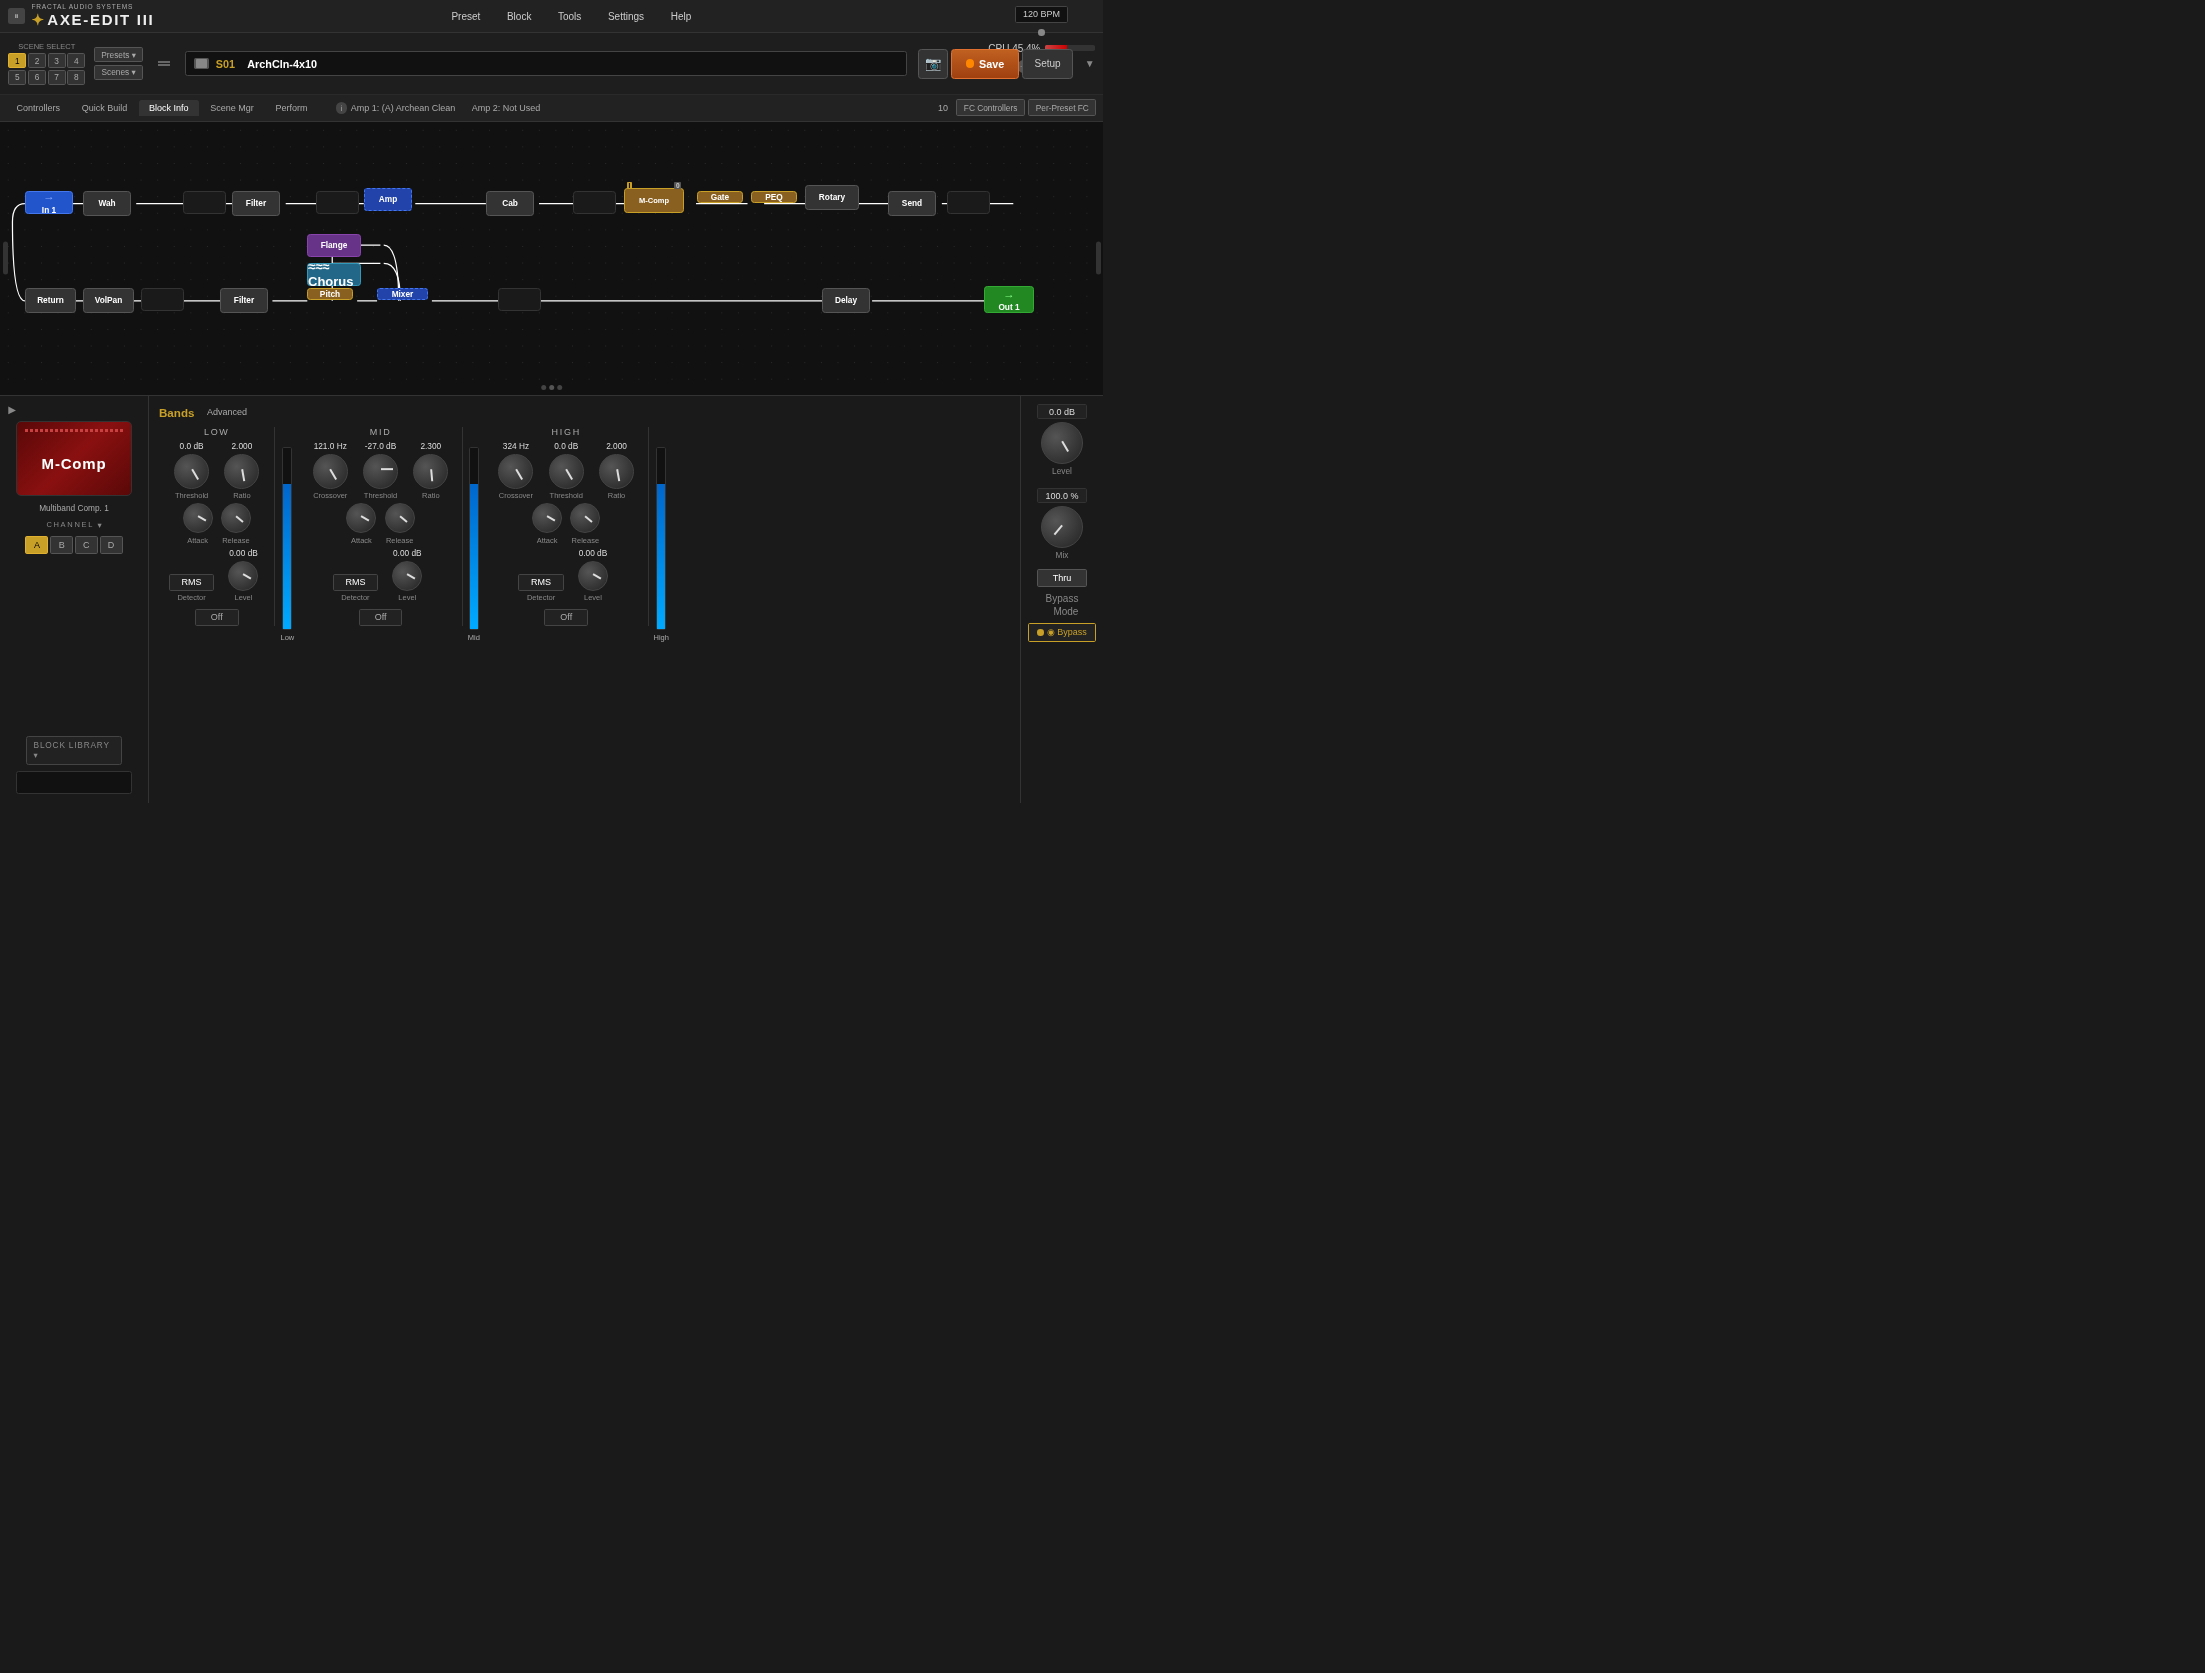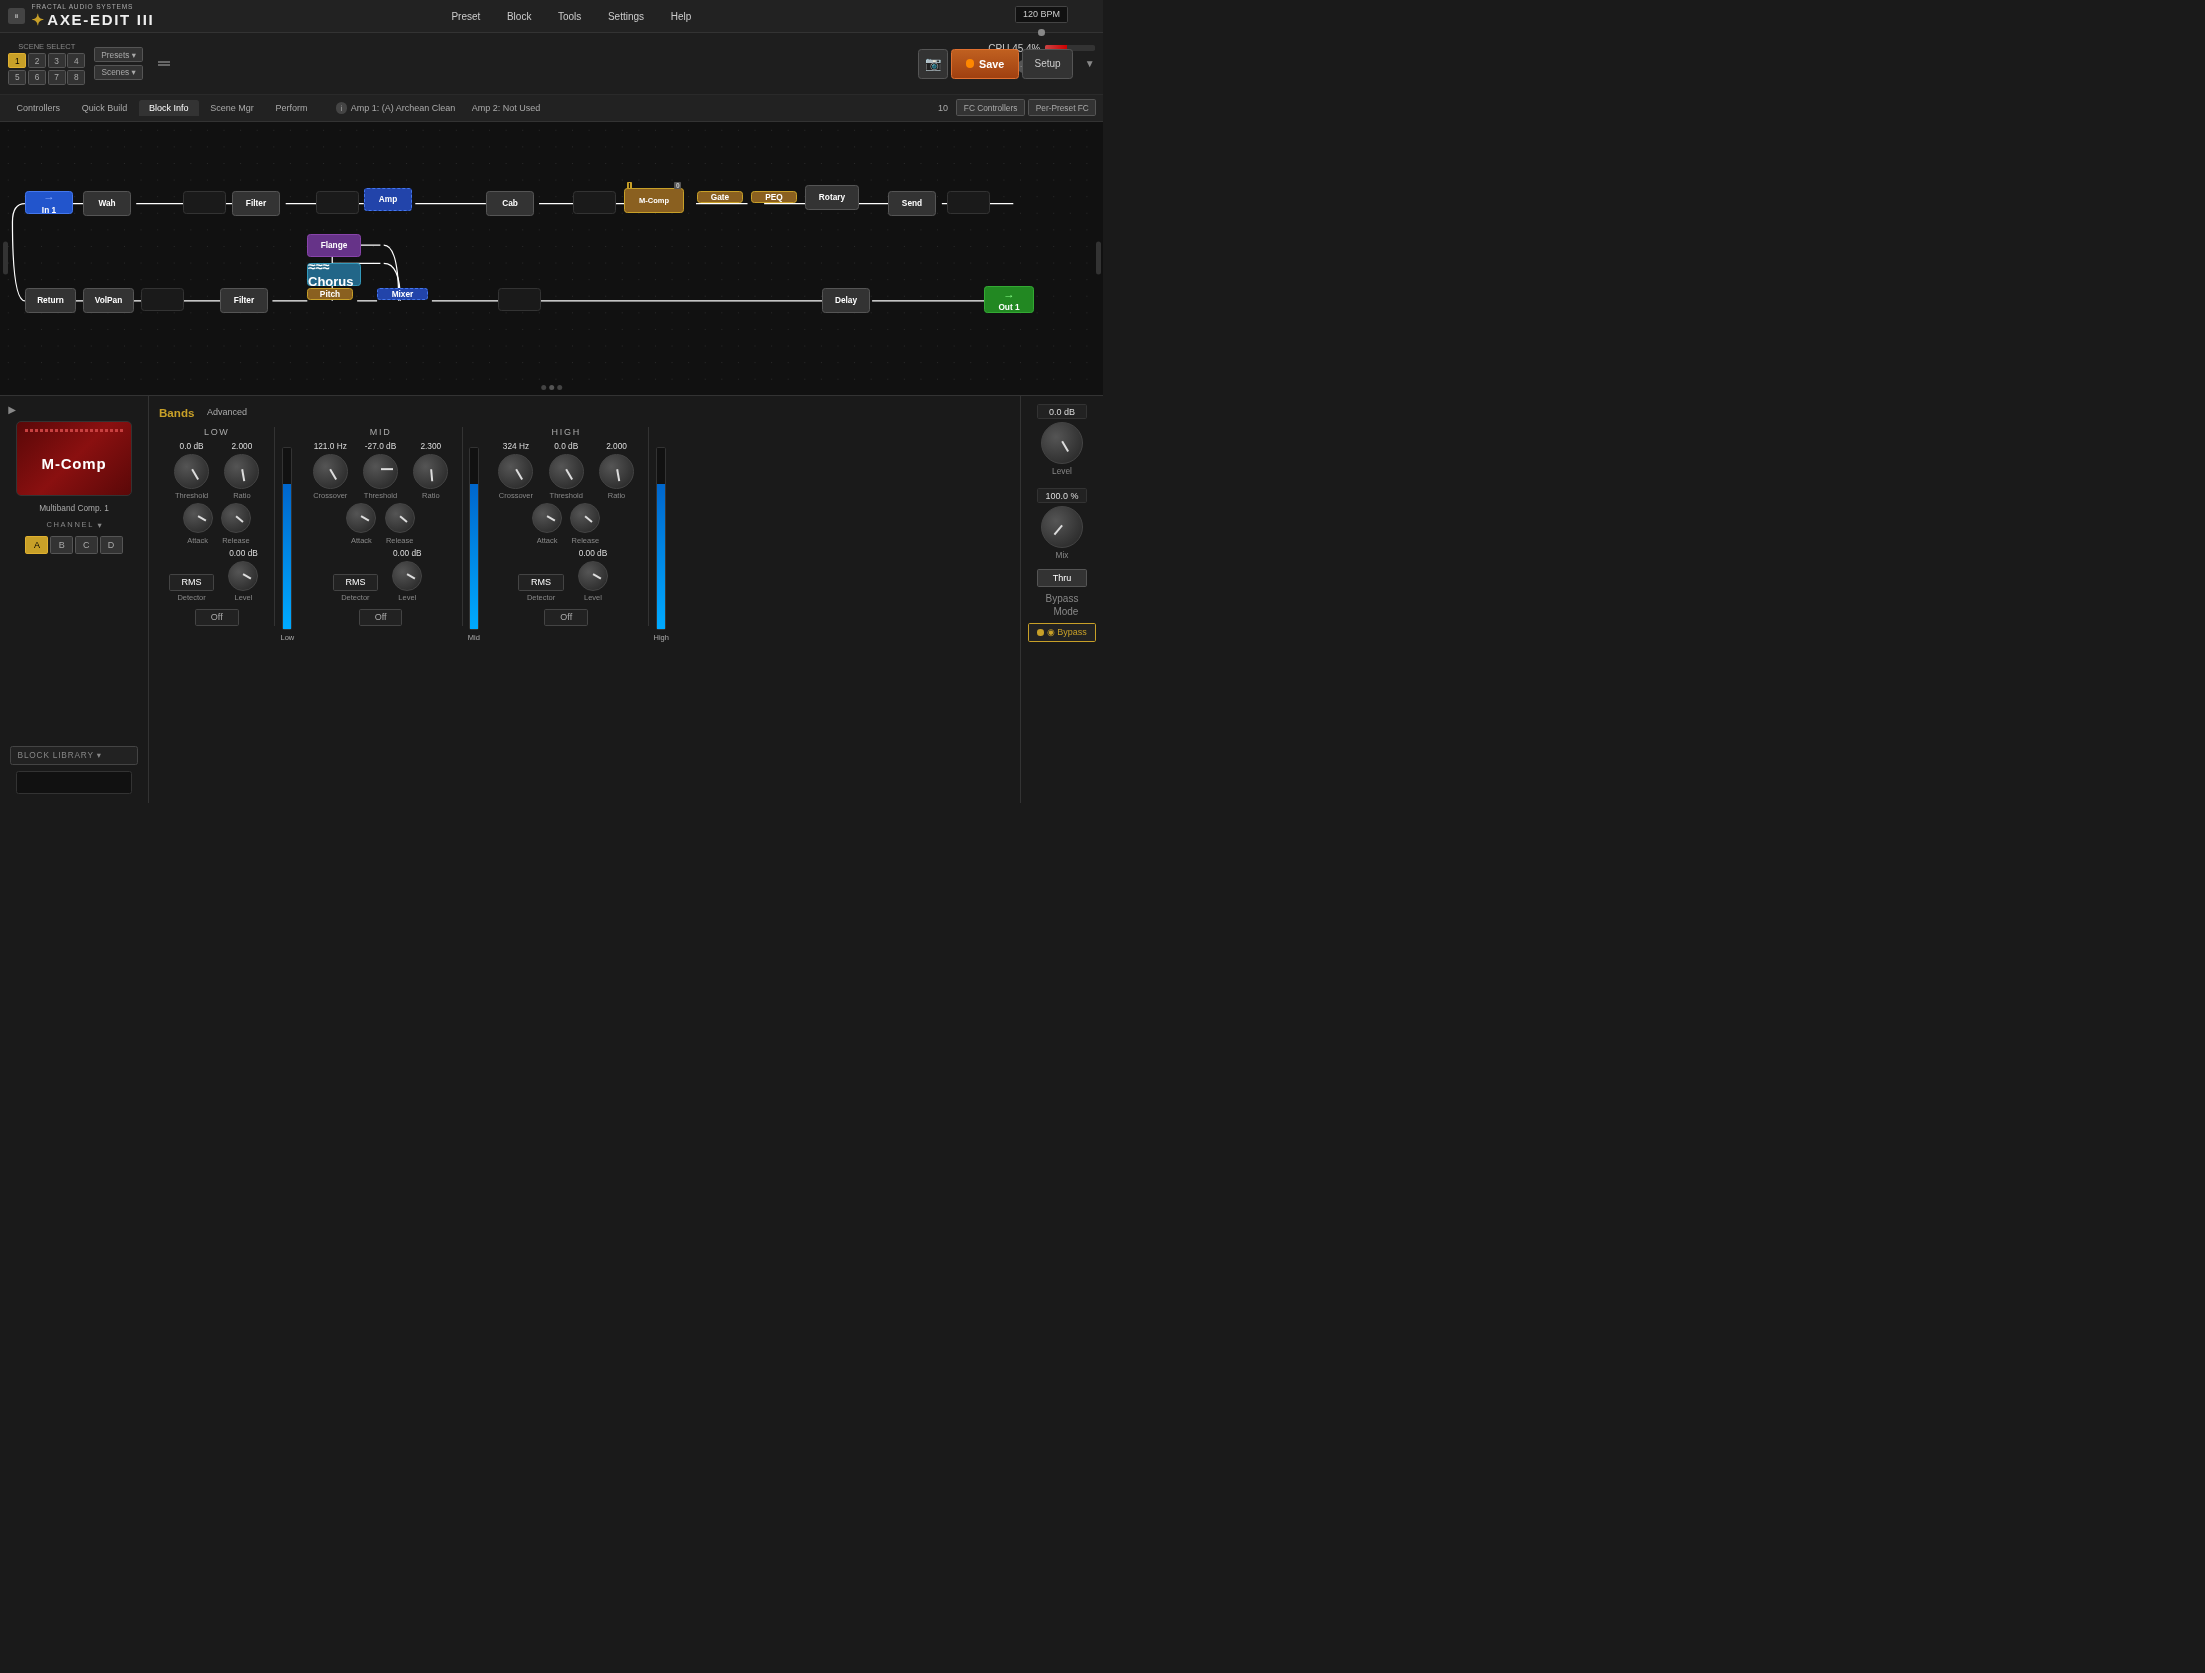--- a/index.html
+++ b/index.html
@@ -395,21 +395,21 @@
       cursor: pointer;
       border-radius: 1.7px;
     }
     .ch-btn.active {
       background: #c8a028;
       color: #000;
       border-color: #e0b030;
     }
 
     .block-library-btn {
-      width: 128px;
+      width: 96px;
       background: #222;
       border: 0.8px solid #444;
       color: #888;
       padding: 3.3px 6.6px;
       font-size: 8.3px;
       display: flex; align-items: center; justify-content: space-between;
       cursor: pointer;
       border-radius: 2.5px;
       letter-spacing: 0.8px;
     }
@@ -651,20 +651,27 @@
   </div>
 
   <div style="display:flex;align-items:center;gap:5px;margin:0 6.6px;color:#666;font-size:15px;">
     <div style="display:flex;flex-direction:column;gap:1.7px;cursor:pointer">
       <div style="width:11.6px;height:1.7px;background:#666"></div>
       <div style="width:11.6px;height:1.7px;background:#666"></div>
     </div>
   </div>
 
   <div class="preset-display">
+    <div class="preset-row">
+      <div class="preset-icon">
+        <div style="width:11.6px;height:8.3px;background:#888;border-radius:0.8px"></div>
+      </div>
+      <span class="preset-num">S01</span>
+      <span class="preset-name">ArchCln-4x10</span>
+    </div>
   </div>
 
   <div style="display:flex;gap:3.3px;margin-left:3.3px">
     <div class="camera-btn">📷</div>
     <button class="save-btn">
       <div class="save-dot"></div>
       <span>Save</span>
     </button>
     <button class="setup-btn">Setup</button>
   </div>

